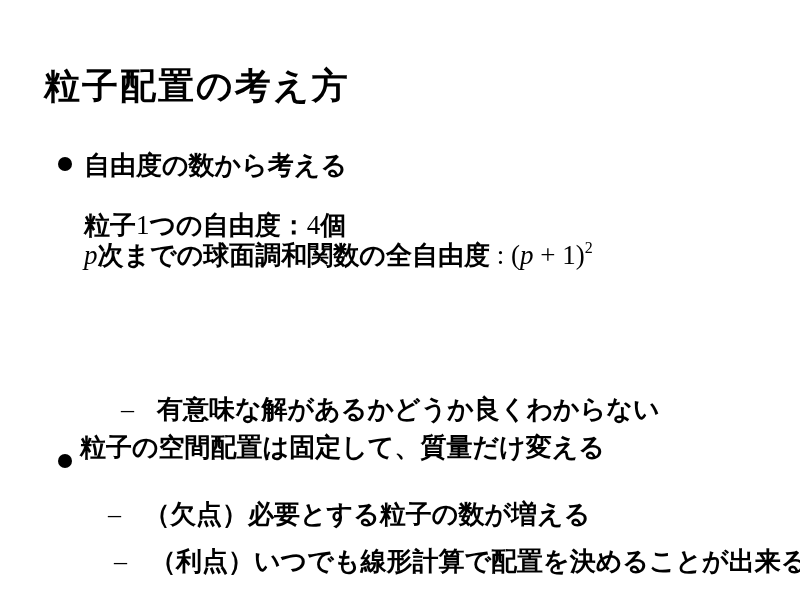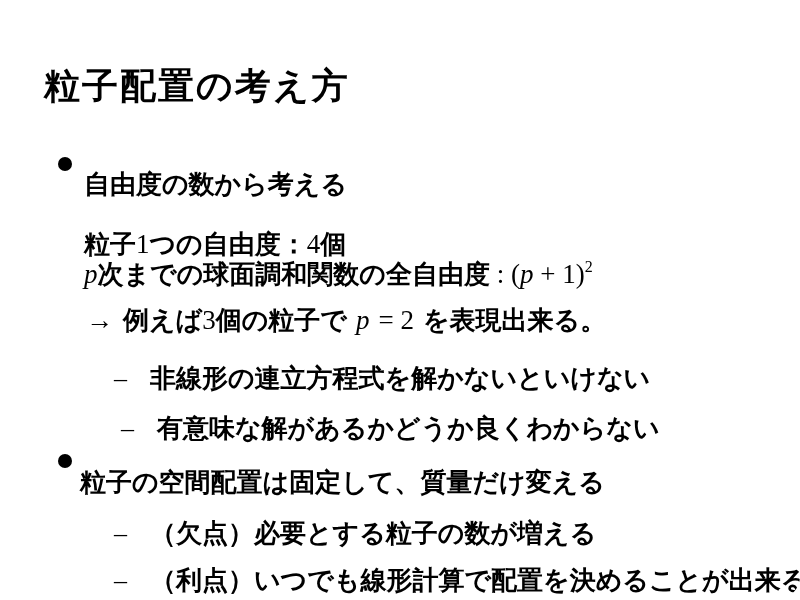--- a/index.html
+++ b/index.html
@@ -8,47 +8,45 @@
     background: #ffffff;
   }
   .slide {
     position: relative;
     width: 800px;
     height: 600px;
     background: #ffffff;
     color: #000000;
     font-family: "Liberation Sans", sans-serif;
     overflow: hidden;
-    border-radius: 24px;
   }
   .title {
     position: absolute;
     left: 44px;
     top: 62px;
     font-size: 36px;
     font-weight: 700;
     letter-spacing: 2px;
     white-space: nowrap;
   }
   .line {
     position: absolute;
     font-size: 26px;
     font-weight: 700;
     white-space: nowrap;
     letter-spacing: 0px;
-    margin-top: 19px;
   }
   .l1 { left: 84px;  top: 148px; }
   .l2 { left: 84px;  top: 208px; }
   .l3 { left: 84px;  top: 238px; text-align: right; }
   .l4 { left: 86px;  top: 284px; }
   .l5 { left: 114px; top: 342px; }
   .l6 { left: 121px; top: 392px; }
-  .l7 { left: 80px;  top: 446px; text-align: right; }
-  .l8 { left: 114px; top: 497px; }
+  .l7 { left: 80px;  top: 430px; text-align: right; }
+  .l8 { left: 108px; top: 497px; }
   .l9 { left: 114px; top: 544px; }
 
   .bullet-dot {
     position: absolute;
     width: 14px;
     height: 14px;
     border-radius: 50%;
     background: #000000;
   }
   .bdot1 { left: 58px; top: 157px; }
@@ -94,23 +92,21 @@
 
   <div class="title">粒子配置の考え方</div>
 
   <span class="bullet-dot bdot1"></span>
   <div class="line l1"><span>自由度の数から考える</span></div>
 
   <div class="line l2"><span>粒子</span><span class="math">1</span><span>つの自由度：</span><span class="math">4</span><span>個</span></div>
 
   <div class="line l3"><span class="math-it">p</span><span>次までの球面調和関数の全自由度</span><span class="math"> : (</span><span class="math-it">p</span><span class="math"> + 1)</span><span class="sup">2</span></div>
 
-  <div class="line l4"><span class="arrow">→</span><span>例えば</span><span class="math">3</span><span>個の粒子で</span><span class="math-it gap-l">p</span><span class="math gap-l gap-r">= 2</span><span>を表現出来る。</span></div>
 
-  <div class="line l5"><span class="dash">–</span><span>非線形の連立方程式を解かないといけない</span></div>
 
   <div class="line l6"><span class="dash">–</span><span>有意味な解があるかどうか良くわからない</span></div>
 
   <span class="bullet-dot bdot2"></span>
   <div class="line l7"><span>粒子の空間配置は固定して、質量だけ変える</span></div>
 
   <div class="line l8"><span class="dash">–</span><span>（欠点）必要とする粒子の数が増える</span></div>
 
   <div class="line l9"><span class="dash">–</span><span>（利点）いつでも線形計算で配置を決めることが出来る</span></div>
 

